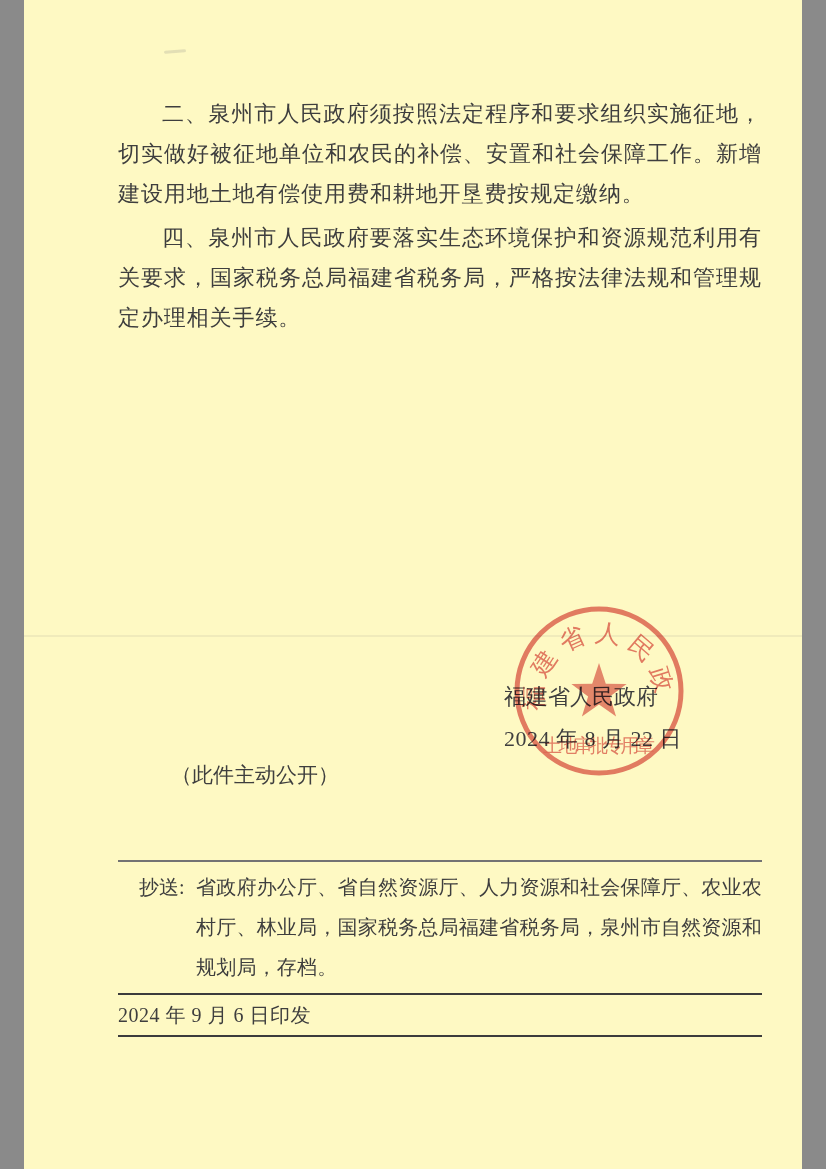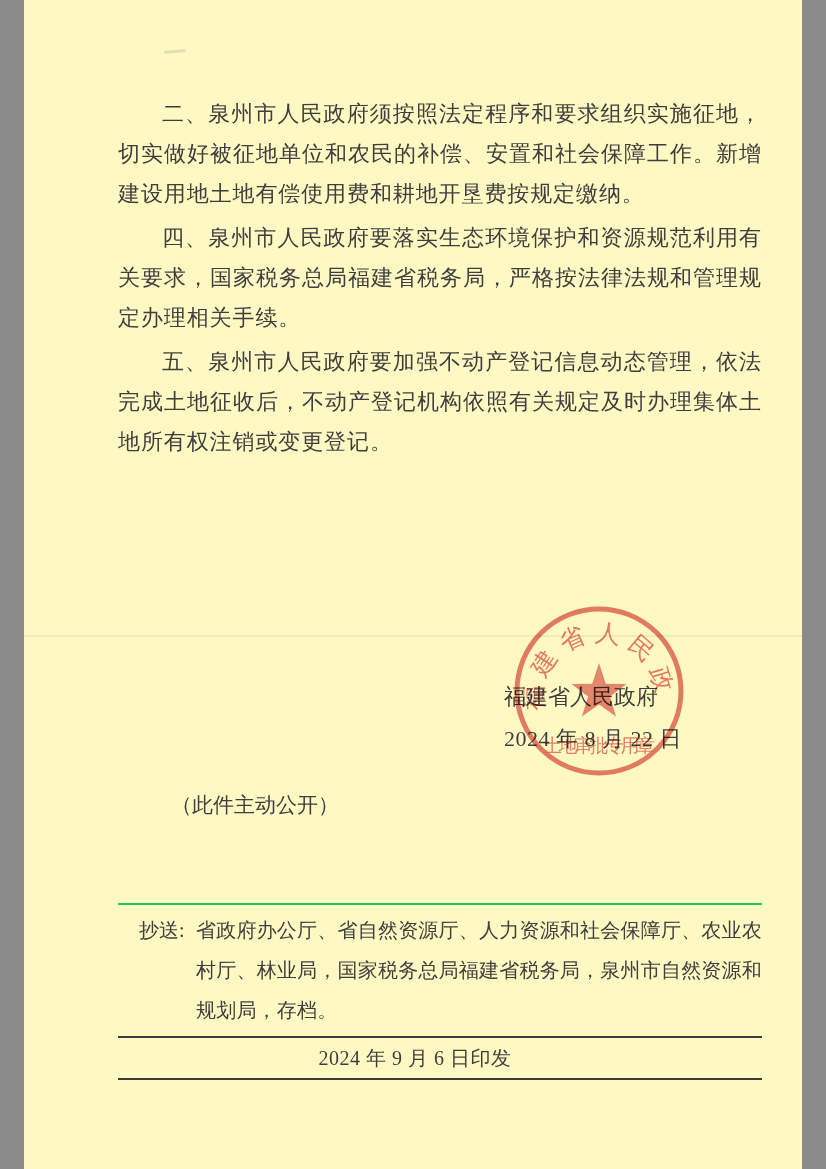--- a/index.html
+++ b/index.html
@@ -51,72 +51,71 @@
     left: 480px; top: 676px;
     font-size: 22px;
     line-height: 42px;
     white-space: nowrap;
   }
   .signature .sig-date { letter-spacing: 0.5px; }
 
   
   .disclosure {
     position: absolute;
-    left: 147px; top: 788px;
+    left: 147px; top: 758px;
     font-size: 21px;
     line-height: 34px;
     white-space: nowrap;
   }
 
   
   .seal {
     position: absolute;
     left: 490px; top: 606px;
     width: 170px; height: 170px;
     mix-blend-mode: multiply;
     opacity: 0.92;
   }
 
   
   .footer {
     position: absolute;
-    left: 94px; top: 903px;
+    left: 94px; top: 860px;
     width: 644px;
-    border-top: 2px solid #22c55e;
+    border-top: 2px solid #737373;
     font-size: 20px;
   }
   .cc-row {
     display: flex;
     padding: 5px 0 6px 21px;
     line-height: 40px;
   }
   .cc-label { flex: none; width: 57px; }
   .cc-text  { flex: 1; text-align: justify; letter-spacing: 0.2px; }
   .date-row {
     border-top: 2px solid #3c3c3c;
     border-bottom: 2px solid #3c3c3c;
     height: 40px;
     line-height: 40px;
-    text-align: center;
+    text-align: left;
     padding-right: 50px;
     letter-spacing: 0.5px;
   }
 </style>
 </head>
 <body>
 
 <div class="page">
 
   <div class="scan-smudge"></div>
   <div class="scan-line"></div>
 
   <div class="body-text">
     <p>二、泉州市人民政府须按照法定程序和要求组织实施征地，切实做好被征地单位和农民的补偿、安置和社会保障工作。新增建设用地土地有偿使用费和耕地开垦费按规定缴纳。</p>
     <p>四、泉州市人民政府要落实生态环境保护和资源规范利用有关要求，国家税务总局福建省税务局，严格按法律法规和管理规定办理相关手续。</p>
-    <p>五、泉州市人民政府要加强不动产登记信息动态管理，依法完成土地征收后，不动产登记机构依照有关规定及时办理集体土地所有权注销或变更登记。</p>
   </div>
 
   <div class="signature">
     <div class="sig-issuer">福建省人民政府</div>
     <div class="sig-date">2024 年 8 月 22 日</div>
   </div>
 
   <svg class="seal" viewBox="0 0 170 170">
     <defs>
       <path id="seal-arc" d="M 29.3 104.5 A 57 57 0 1 1 140.7 104.5" fill="none"></path>

